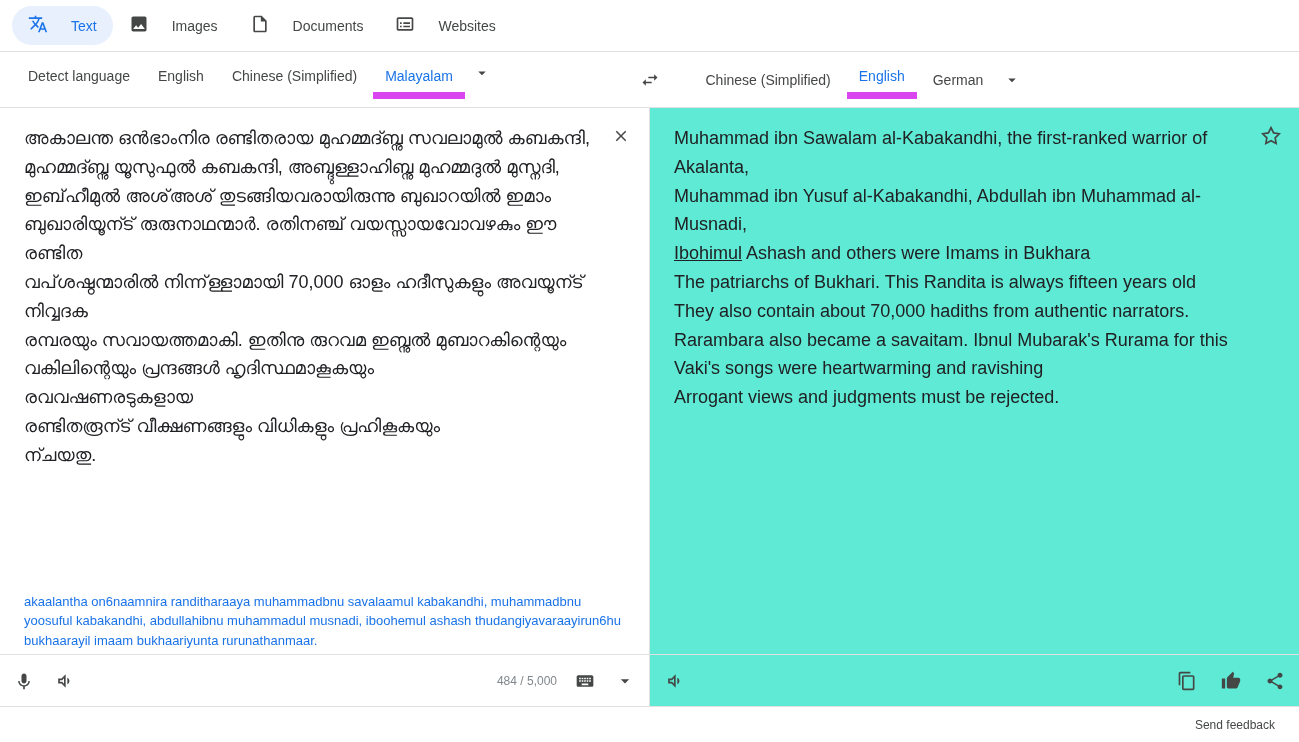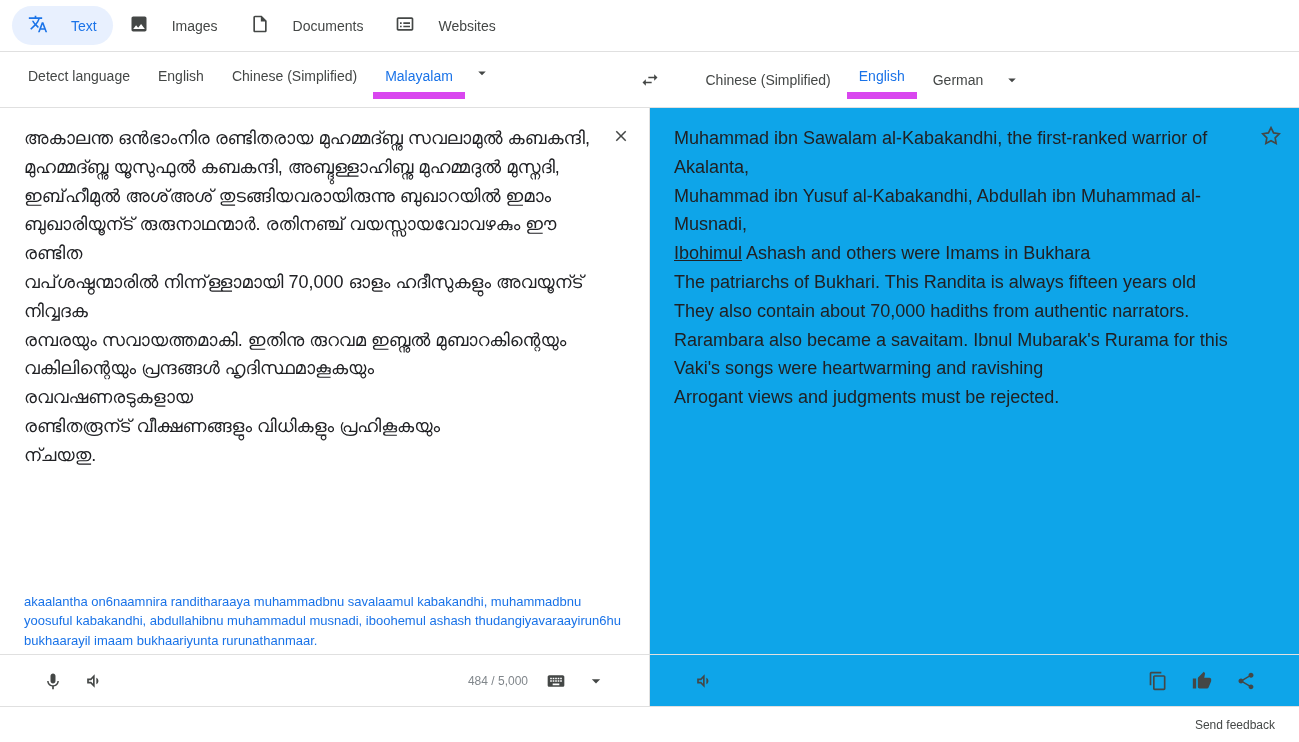--- a/index.html
+++ b/index.html
@@ -120,21 +120,21 @@
       border-right: 1px solid #e0e0e0;
       display: flex;
       flex-direction: column;
       position: relative;
       background: #fff;
     }
     .panel-right {
       flex: 1;
       display: flex;
       flex-direction: column;
-      background: #0ea5e9;
+      background: #5eead4;
     }
 
     
     .source-textarea {
       flex: 1;
       padding: 16px 48px 16px 24px;
       font-size: 18px;
       line-height: 1.6;
       color: #202124;
       border: none;
@@ -191,21 +191,21 @@
       font-size: 13px;
       color: #1a73e8;
       cursor: pointer;
       text-decoration: none;
     }
 
     
     .panel-bottom {
       display: flex;
       align-items: center;
-      padding: 8px 33px;
+      padding: 8px 4px;
       border-top: 1px solid #e0e0e0;
       height: 52px;
     }
     .icon-btn {
       background: none;
       border: none;
       cursor: pointer;
       color: #444746;
       width: 40px;
       height: 40px;

